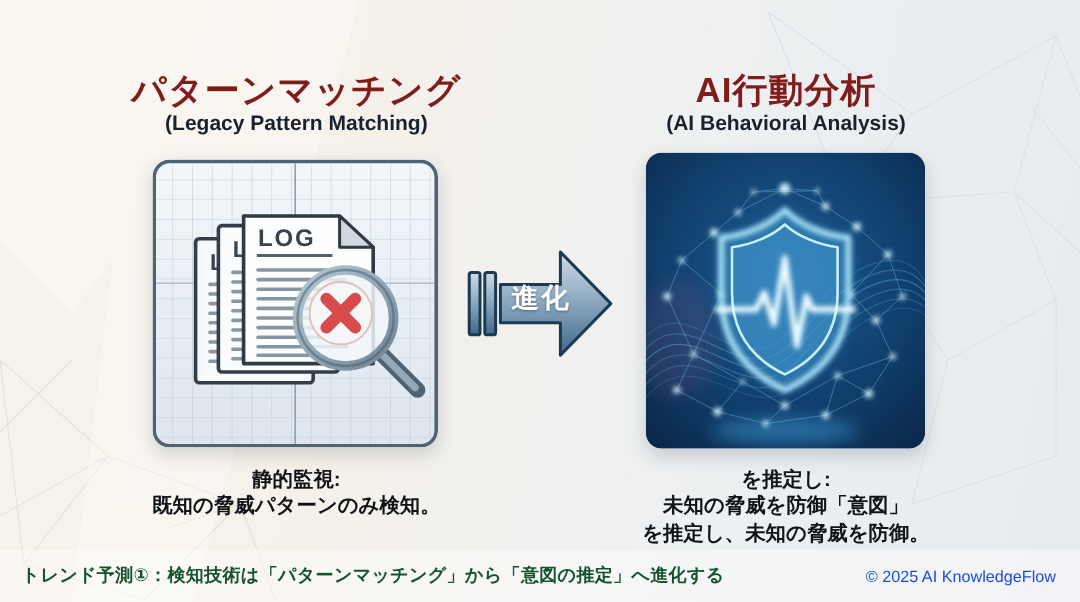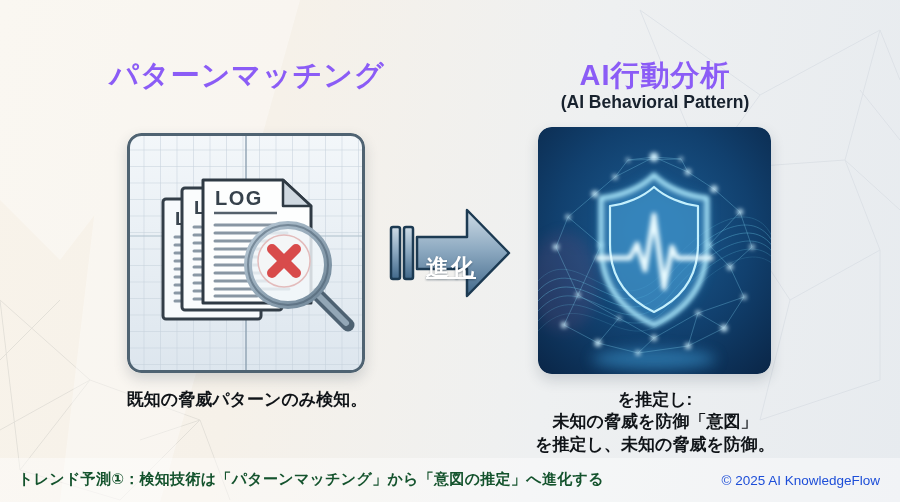--- a/index.html
+++ b/index.html
@@ -11,21 +11,21 @@
   }
   .stage { position: absolute; inset: 0; }
 
   
   .bg-deco { position: absolute; inset: 0; pointer-events: none; }
 
   
   .col-title {
     position: absolute; width: 320px; text-align: center;
     font-weight: bold; font-size: 29px; letter-spacing: 1px;
-    color: #8b5cf6; top: 56px;
+    color: #7f1d1d; top: 56px;
   }
   .col-sub {
     position: absolute; width: 320px; text-align: center;
     font-weight: bold; font-size: 17.5px; color: #18222e; top: 92px;
   }
   .left-pos  { left: 87px; }
   .right-pos { left: 495px; text-align: center; }
 
   
   .card {
@@ -42,24 +42,23 @@
     font-weight: bold; color: #101418; font-size: 17px; line-height: 1.32;
     top: 389px;
   }
   .caption-left  { left: 67px; }
   .caption-right { left: 475px; }
 
   
   .evolve-arrow { position: absolute; left: 387px; top: 204px; width: 128px; height: 97px; }
   .evolve-arrow svg { display: block; width: 100%; height: 100%; }
   .arrow-label {
-    position: absolute; left: 33px; top: 48px; width: 62px; text-align: center;
+    position: absolute; left: 33px; top: 29px; width: 62px; text-align: center;
     color: #ffffff; font-weight: bold; font-size: 23px; letter-spacing: 2px;
     text-shadow: 0 1px 2px rgba(20,40,60,0.45);
-    text-decoration: underline;
   }
 
   
   .footer-band {
     position: absolute; left: 0; right: 0; bottom: 0; height: 44px;
     background: rgba(255,255,255,0.42);
   }
   .footer-note {
     position: absolute; left: 18px; bottom: 13px;
     font-weight: bold; font-size: 15px; color: #14532d; letter-spacing: 0.3px;
@@ -89,20 +88,21 @@
       <path d="M0 360 L60 300 M0 430 L90 380"></path>
       <path d="M140 440 L200 420 L230 500"></path>
     </g>
     <g fill="#ffffff" opacity="0.35">
       <polygon points="0,0 260,0 60,260 0,200"></polygon>
       <polygon points="120,0 300,0 160,502 60,502"></polygon>
     </g>
   </svg>
 
   <div class="col-title left-pos">パターンマッチング</div>
+  <div class="col-sub left-pos">(Legacy Pattern Matching)</div>
 
   <div class="card card-left">
     <svg viewBox="0 0 238 240" aria-hidden="true">
       <defs>
         <linearGradient id="cardLG" x1="0" y1="0" x2="0" y2="1">
           <stop offset="0" stop-color="#f3f7fa"></stop>
           <stop offset="1" stop-color="#dde6ee"></stop>
         </linearGradient>
         <pattern id="grid" width="16.5" height="16.5" patternUnits="userSpaceOnUse">
           <path d="M16.5 0 L0 0 0 16.5" fill="none" stroke="#c3cfda" stroke-width="1"></path>
@@ -178,20 +178,21 @@
         <g>
           <circle cx="157" cy="128" r="26" fill="#f4f6f7" stroke="#e3bcbc" stroke-width="1.5"></circle>
           <line x1="145" y1="116" x2="169" y2="140" stroke="#d84b4b" stroke-width="10" stroke-linecap="round"></line>
           <line x1="169" y1="116" x2="145" y2="140" stroke="#d84b4b" stroke-width="10" stroke-linecap="round"></line>
         </g>
       </g>
     </svg>
   </div>
 
   <div class="caption caption-left">
+    <div>静的監視:</div>
     <div>既知の脅威パターンのみ検知。</div>
   </div>
 
   <div class="evolve-arrow">
     <svg viewBox="0 0 128 97" aria-hidden="true">
       <defs>
         <linearGradient id="arrowGrad" x1="0" y1="0" x2="0" y2="1">
           <stop offset="0" stop-color="#cfdce6"></stop>
           <stop offset="0.45" stop-color="#8fabc2"></stop>
           <stop offset="1" stop-color="#41688a"></stop>
@@ -200,21 +201,21 @@
       <g stroke="#1c3a52" stroke-width="2.5" fill="url(#arrowGrad)" stroke-linejoin="round">
         <rect x="4" y="23" width="9" height="52" rx="2"></rect>
         <rect x="17" y="23" width="9" height="52" rx="2"></rect>
         <polygon points="30,33 80,33 80,6 122,49 80,92 80,65 30,65"></polygon>
       </g>
     </svg>
     <div class="arrow-label">進化</div>
   </div>
 
   <div class="col-title right-pos">AI行動分析</div>
-  <div class="col-sub right-pos">(AI Behavioral Pattern)</div>
+  <div class="col-sub right-pos">(AI Behavioral Analysis)</div>
 
   <div class="card card-right">
     <svg viewBox="0 0 233 247" aria-hidden="true">
       <defs>
         <radialGradient id="nightBG" cx="0.5" cy="0.42" r="0.85">
           <stop offset="0" stop-color="#1c5c92"></stop>
           <stop offset="0.5" stop-color="#11406e"></stop>
           <stop offset="1" stop-color="#081f3d"></stop>
         </radialGradient>
         <filter id="softGlow" x="-60%" y="-60%" width="220%" height="220%">

